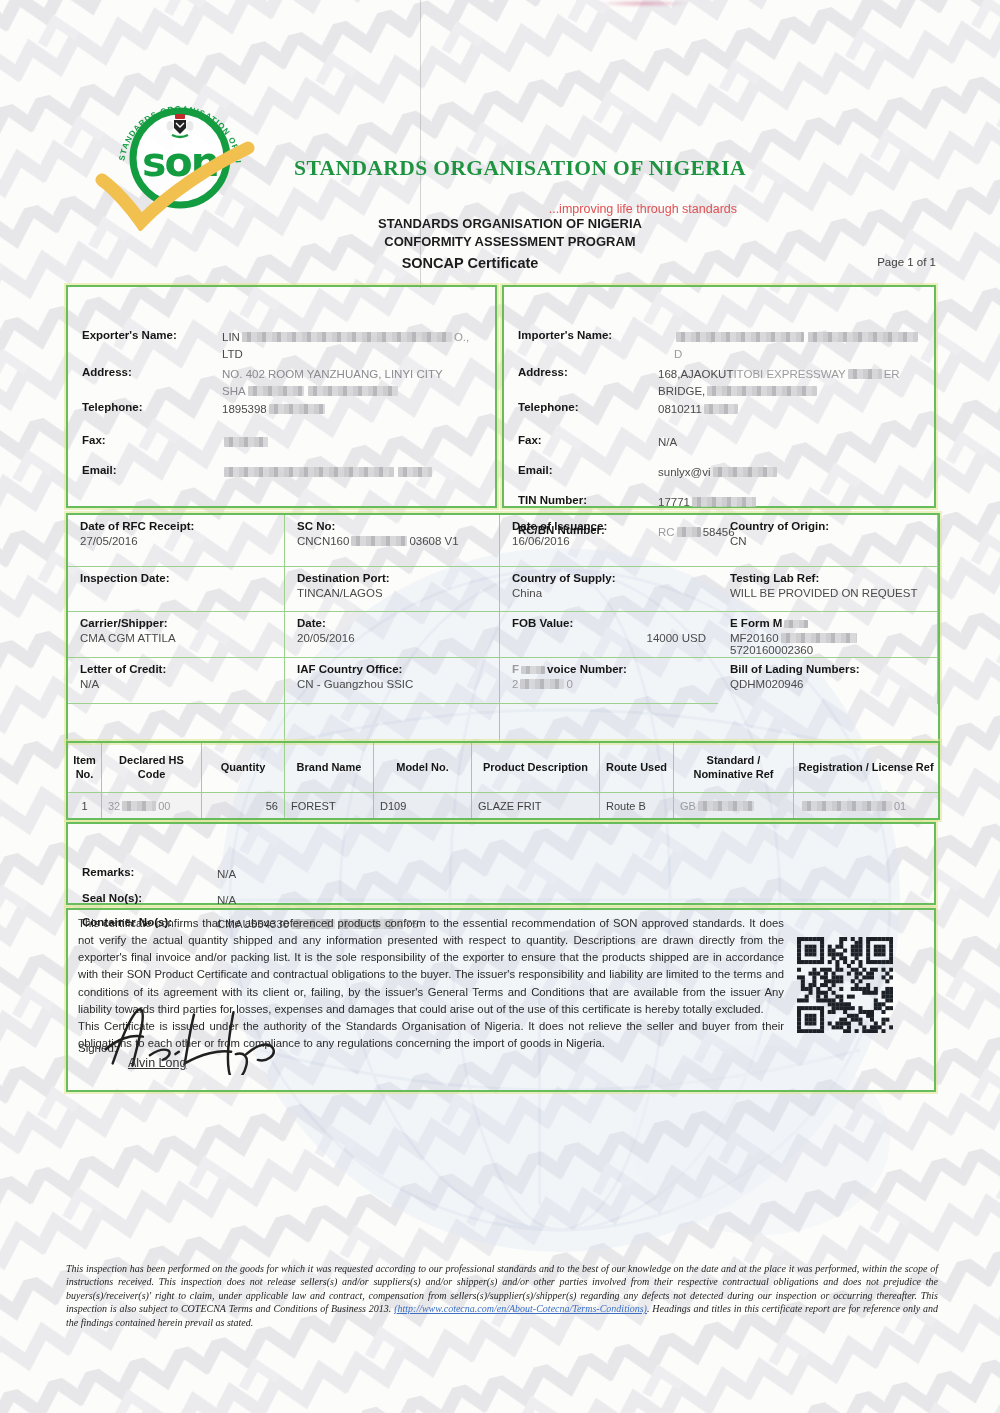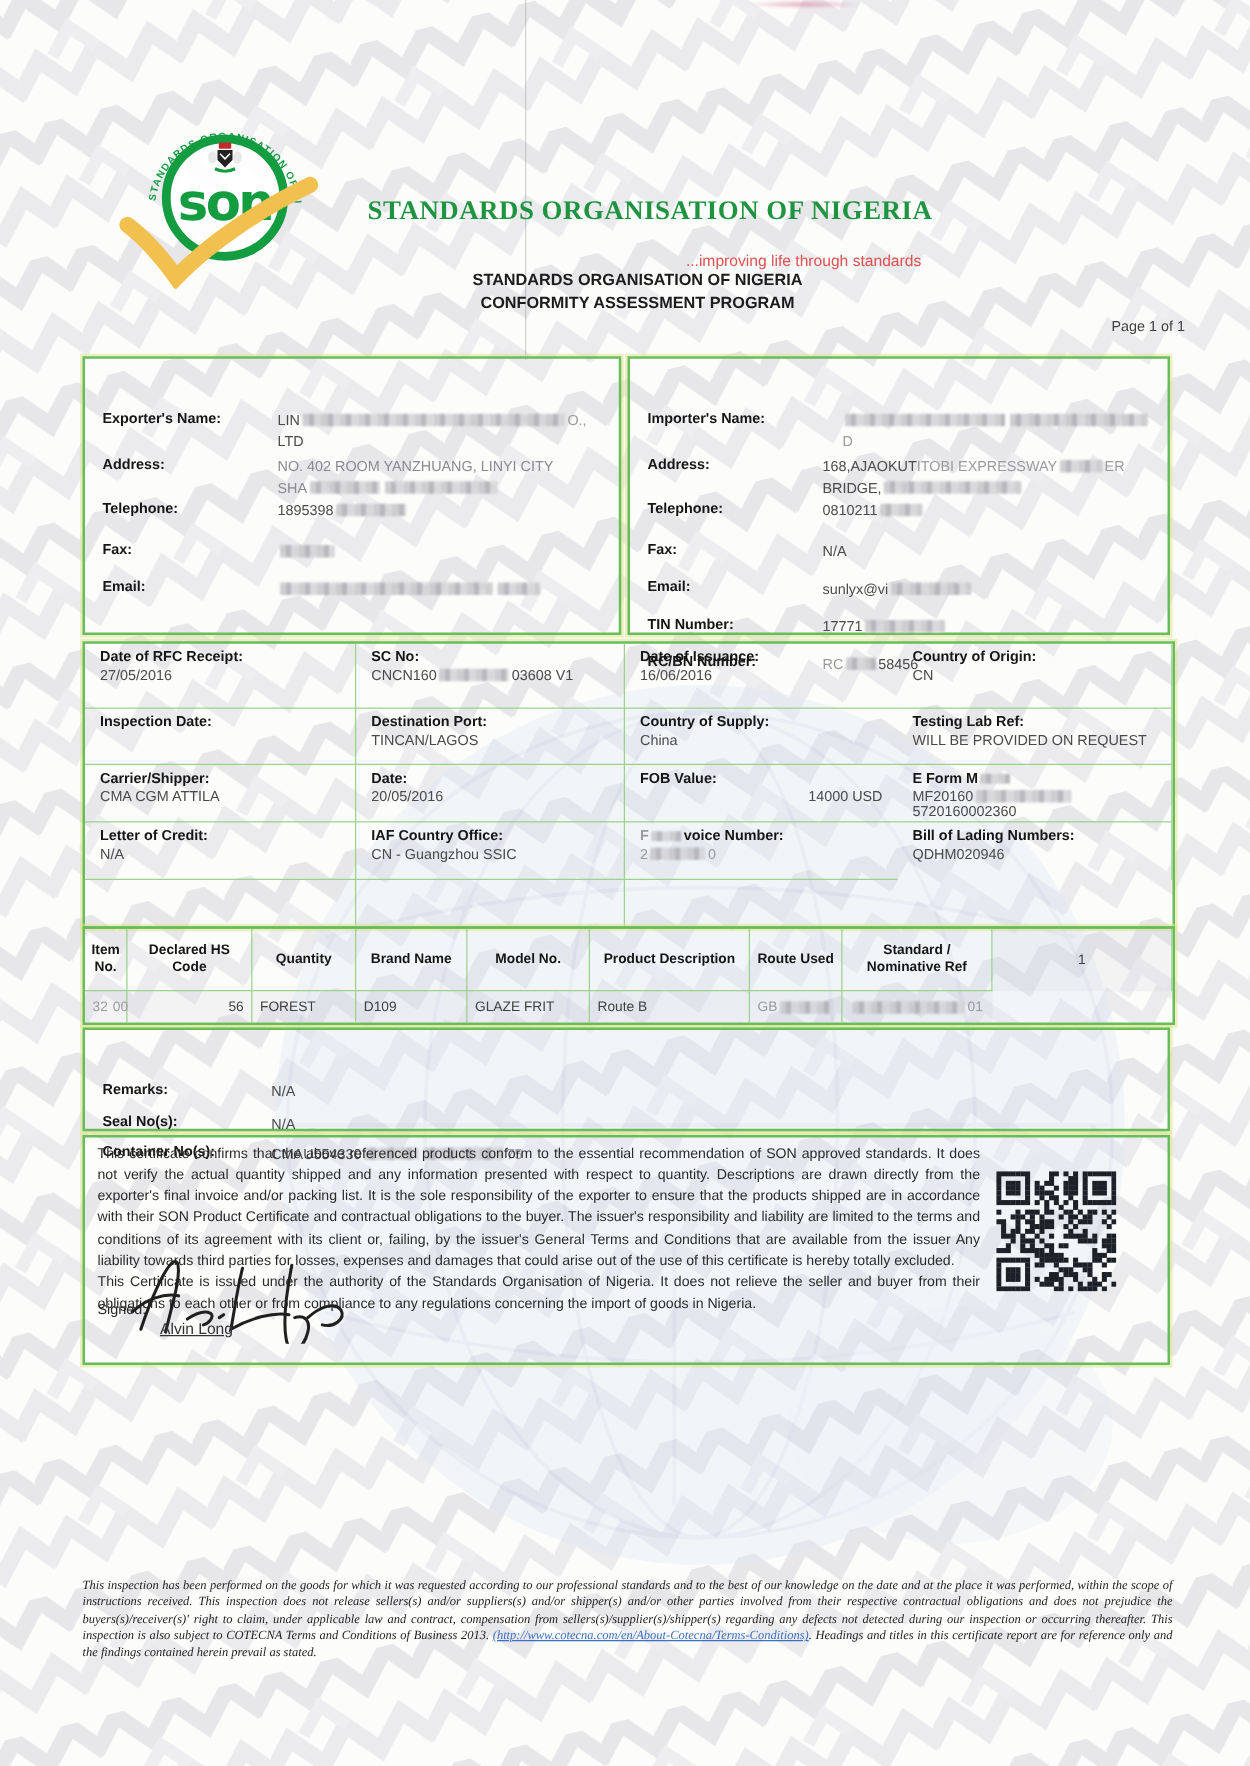--- a/index.html
+++ b/index.html
@@ -10,21 +10,21 @@
 
   
   .org-title{position:absolute;left:270px;top:156px;width:500px;text-align:center;z-index:2;
     font-family:"Liberation Serif",serif;font-weight:bold;font-size:21.5px;letter-spacing:.4px;color:#1e9440;}
   .tagline{position:absolute;left:400px;top:190px;width:337px;text-align:right;z-index:2;
     font-size:12.5px;color:#e05050;margin-top:12px;}
   .prog-line{position:absolute;left:20px;width:980px;text-align:center;z-index:2;
     font-size:13px;font-weight:bold;color:#1c1c1c;}
   .doc-title{position:absolute;left:0;top:255px;width:940px;text-align:center;z-index:2;
     font-size:14.5px;font-weight:bold;color:#1c1c1c;}
-  .page-ind{position:absolute;right:52px;top:256px;z-index:2;font-size:11.5px;color:#3d3d3d;}
+  .page-ind{position:absolute;right:64px;top:256px;z-index:2;font-size:11.5px;color:#3d3d3d;}
 
   
   .gbox{position:absolute;z-index:2;border:2px solid #67bd5b;box-shadow:0 0 0 2px rgba(222,230,140,.55);}
   .irow{position:absolute;left:14px;right:8px;display:flex;margin-top:34px;}
   .lbl{flex:0 0 140px;font-size:11.5px;font-weight:bold;color:#151515;}
   .val{font-size:11.5px;color:#4a4a4a;line-height:1.45;}
 
   
   #details{left:66px;top:513px;width:870px;height:226px;display:grid;
     grid-template-columns:217px 215px 218px 220px;grid-template-rows:52px 45px 46px 46px 37px;}
@@ -126,20 +126,21 @@
       <path d="M84 39 q8 4 16 0" stroke="#149c40" stroke-width="2.5" fill="none"></path>
     </g>
     <text x="92" y="80" text-anchor="middle" font-family="DejaVu Sans, sans-serif" font-size="41" font-weight="bold" letter-spacing="-2" fill="#149c40">son</text>
     <path d="M14,84 C28,94 44,113 53,126 C80,98 122,70 160,52" stroke="#f2c04e" stroke-width="13" fill="none" stroke-linecap="round"></path>
   </svg>
 
   <div class="org-title">STANDARDS ORGANISATION OF NIGERIA</div>
   <div class="tagline">...improving life through standards</div>
   <div class="prog-line" style="top:216px;">STANDARDS ORGANISATION OF NIGERIA</div>
   <div class="prog-line" style="top:234px;">CONFORMITY ASSESSMENT PROGRAM</div>
+  <div class="doc-title">SONCAP Certificate</div>
   <div class="page-ind">Page 1 of 1</div>
 
   <div class="gbox" id="exporterBox" style="left:66px;top:285px;width:427px;height:219px;">
     <div class="irow" style="top:8px;">
       <span class="lbl">Exporter's Name:</span>
       <span class="val">
         <span>LIN</span><span class="redact w210"></span><span class="ghost">O.,</span><br>
         <span>LTD</span>
       </span>
     </div>
@@ -274,20 +275,21 @@
 
   <div class="gbox" id="items">
     <div class="hcell">Item No.</div>
     <div class="hcell">Declared HS Code</div>
     <div class="hcell">Quantity</div>
     <div class="hcell">Brand Name</div>
     <div class="hcell">Model No.</div>
     <div class="hcell">Product Description</div>
     <div class="hcell">Route Used</div>
     <div class="hcell">Standard / Nominative Ref</div>
+    <div class="hcell lastc">Registration / License Ref</div>
 
     <div class="dcell c">1</div>
     <div class="dcell">
         <span class="ghost">32</span>
         <span class="redact w34"></span>
         <span class="ghost">00</span>
       </div>
     <div class="dcell r">56</div>
     <div class="dcell">FOREST</div>
     <div class="dcell">D109</div>

